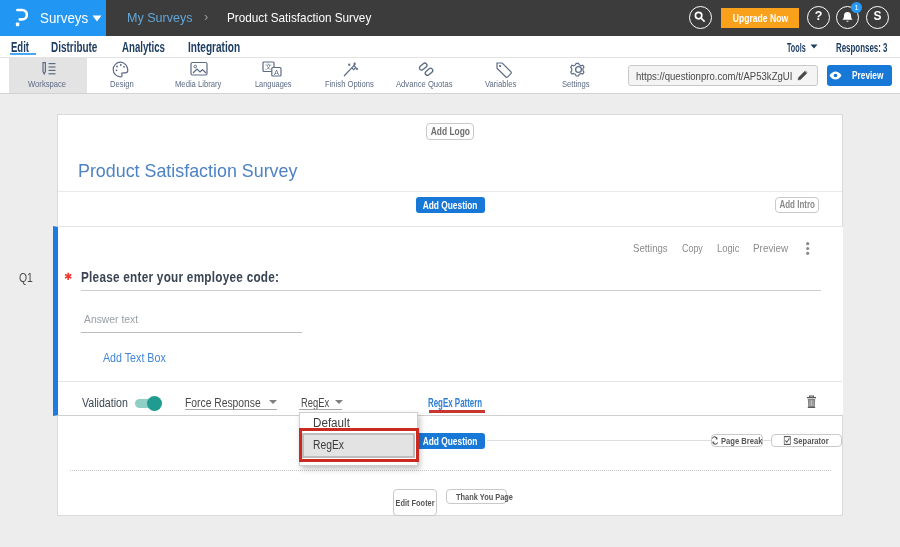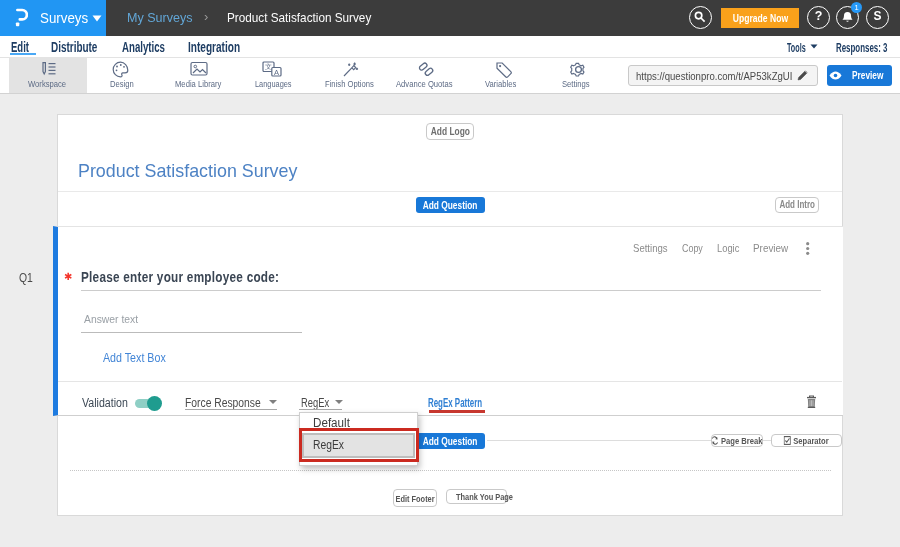--- a/index.html
+++ b/index.html
@@ -234,21 +234,21 @@
   <div class="btnw" style="left:771px; top:434px; width:71px; height:13px;">
     <div style="display:flex; align-items:center; white-space:nowrap; transform:scaleX(0.8);">
       <svg style="margin-right:3px; flex:none;" width="9" height="9" viewBox="0 0 9 9">
           <rect x="0.6" y="0.6" width="7.8" height="7.8" fill="none" stroke="#555" stroke-width="1.1"></rect>
           <path d="M2.2 4.5 l1.7 1.7 L7.3 2.3" fill="none" stroke="#555" stroke-width="1.1"></path>
         </svg>
       <span style="font-size:9.5px; color:#555;">Separator</span>
     </div>
   </div>
   <div class="abs" style="left:70px; top:470px; width:761px; height:0; border-top:1px dotted #c6c6c6;"></div>
-  <div class="btnw" style="left:393px; top:489px; width:44px; height:18px;">
+  <div class="btnw" style="left:393px; top:489px; width:44px; height:27px;">
       <div style="white-space:nowrap; transform:scaleX(0.78); font-size:9.5px; color:#555;">Edit Footer</div>
     </div>
   <div class="btnw" style="left:446px; top:489px; width:61px; height:15px;padding-left:16px;">
       <div style="white-space:nowrap; transform:scaleX(0.78); font-size:9.5px; color:#555;">Thank You Page</div>
     </div>
 
   <div class="abs" id="dropdown"></div>
   <span class="tx" style="left:313px; top:417px; font-size:12px; color:#3c3c3c; transform:scaleX(0.97);">Default</span>
   <div class="abs" id="dd-hl"></div>
   <span class="tx" style="left:313px; top:439px; font-size:12px; color:#3c3c3c; transform:scaleX(0.86);">RegEx</span>

